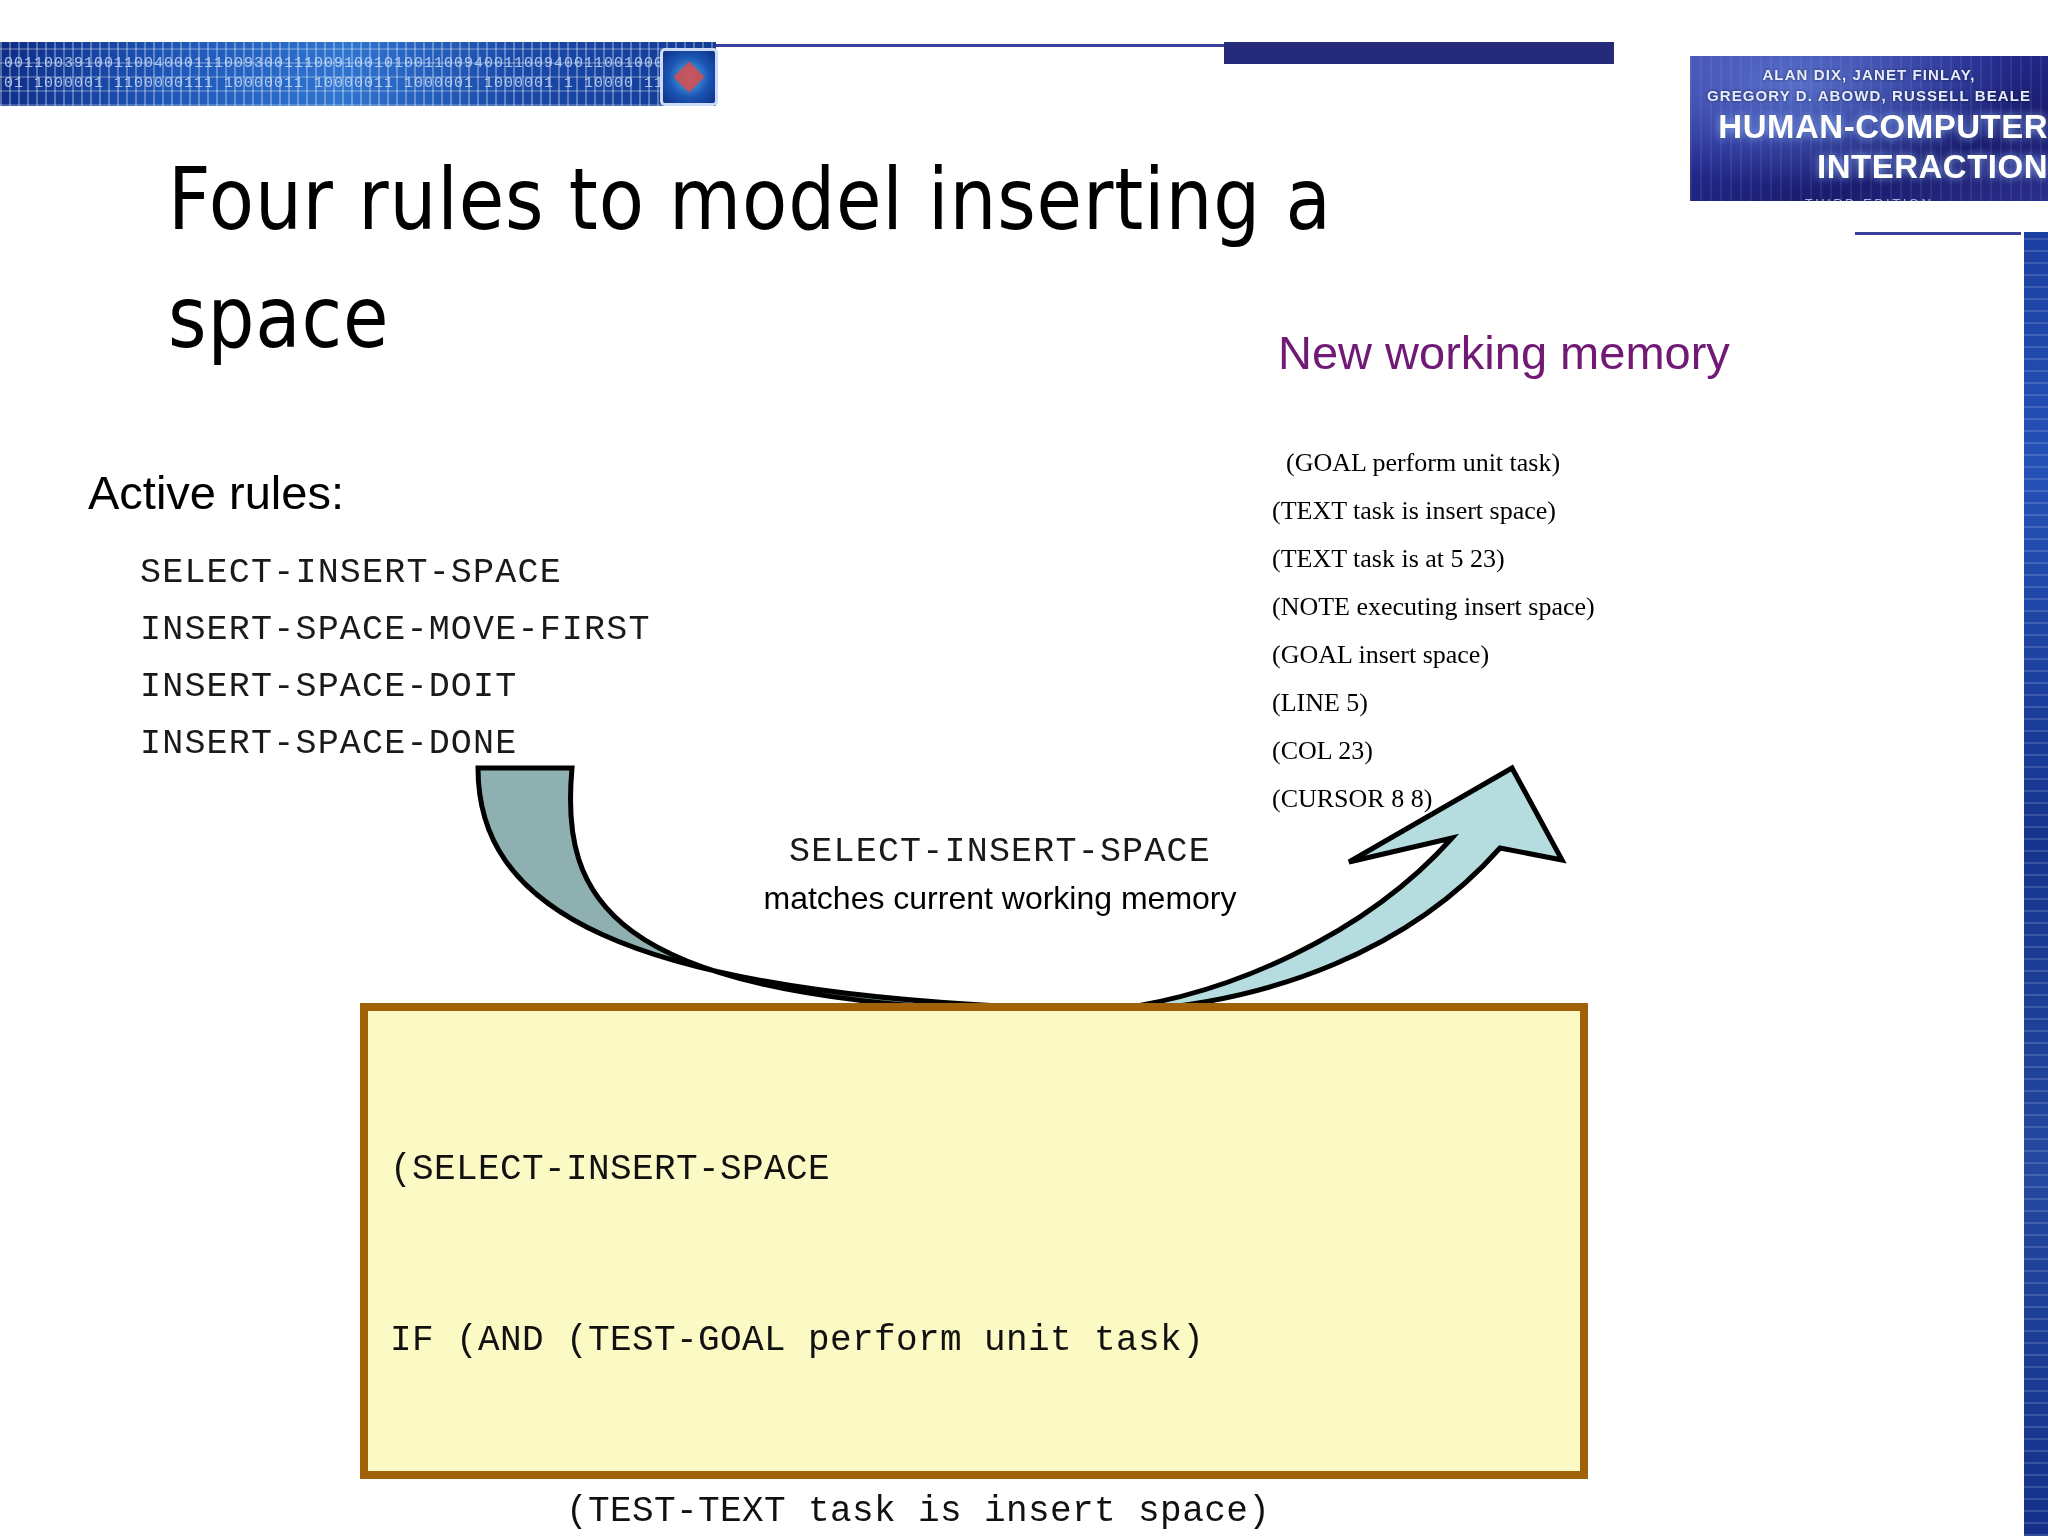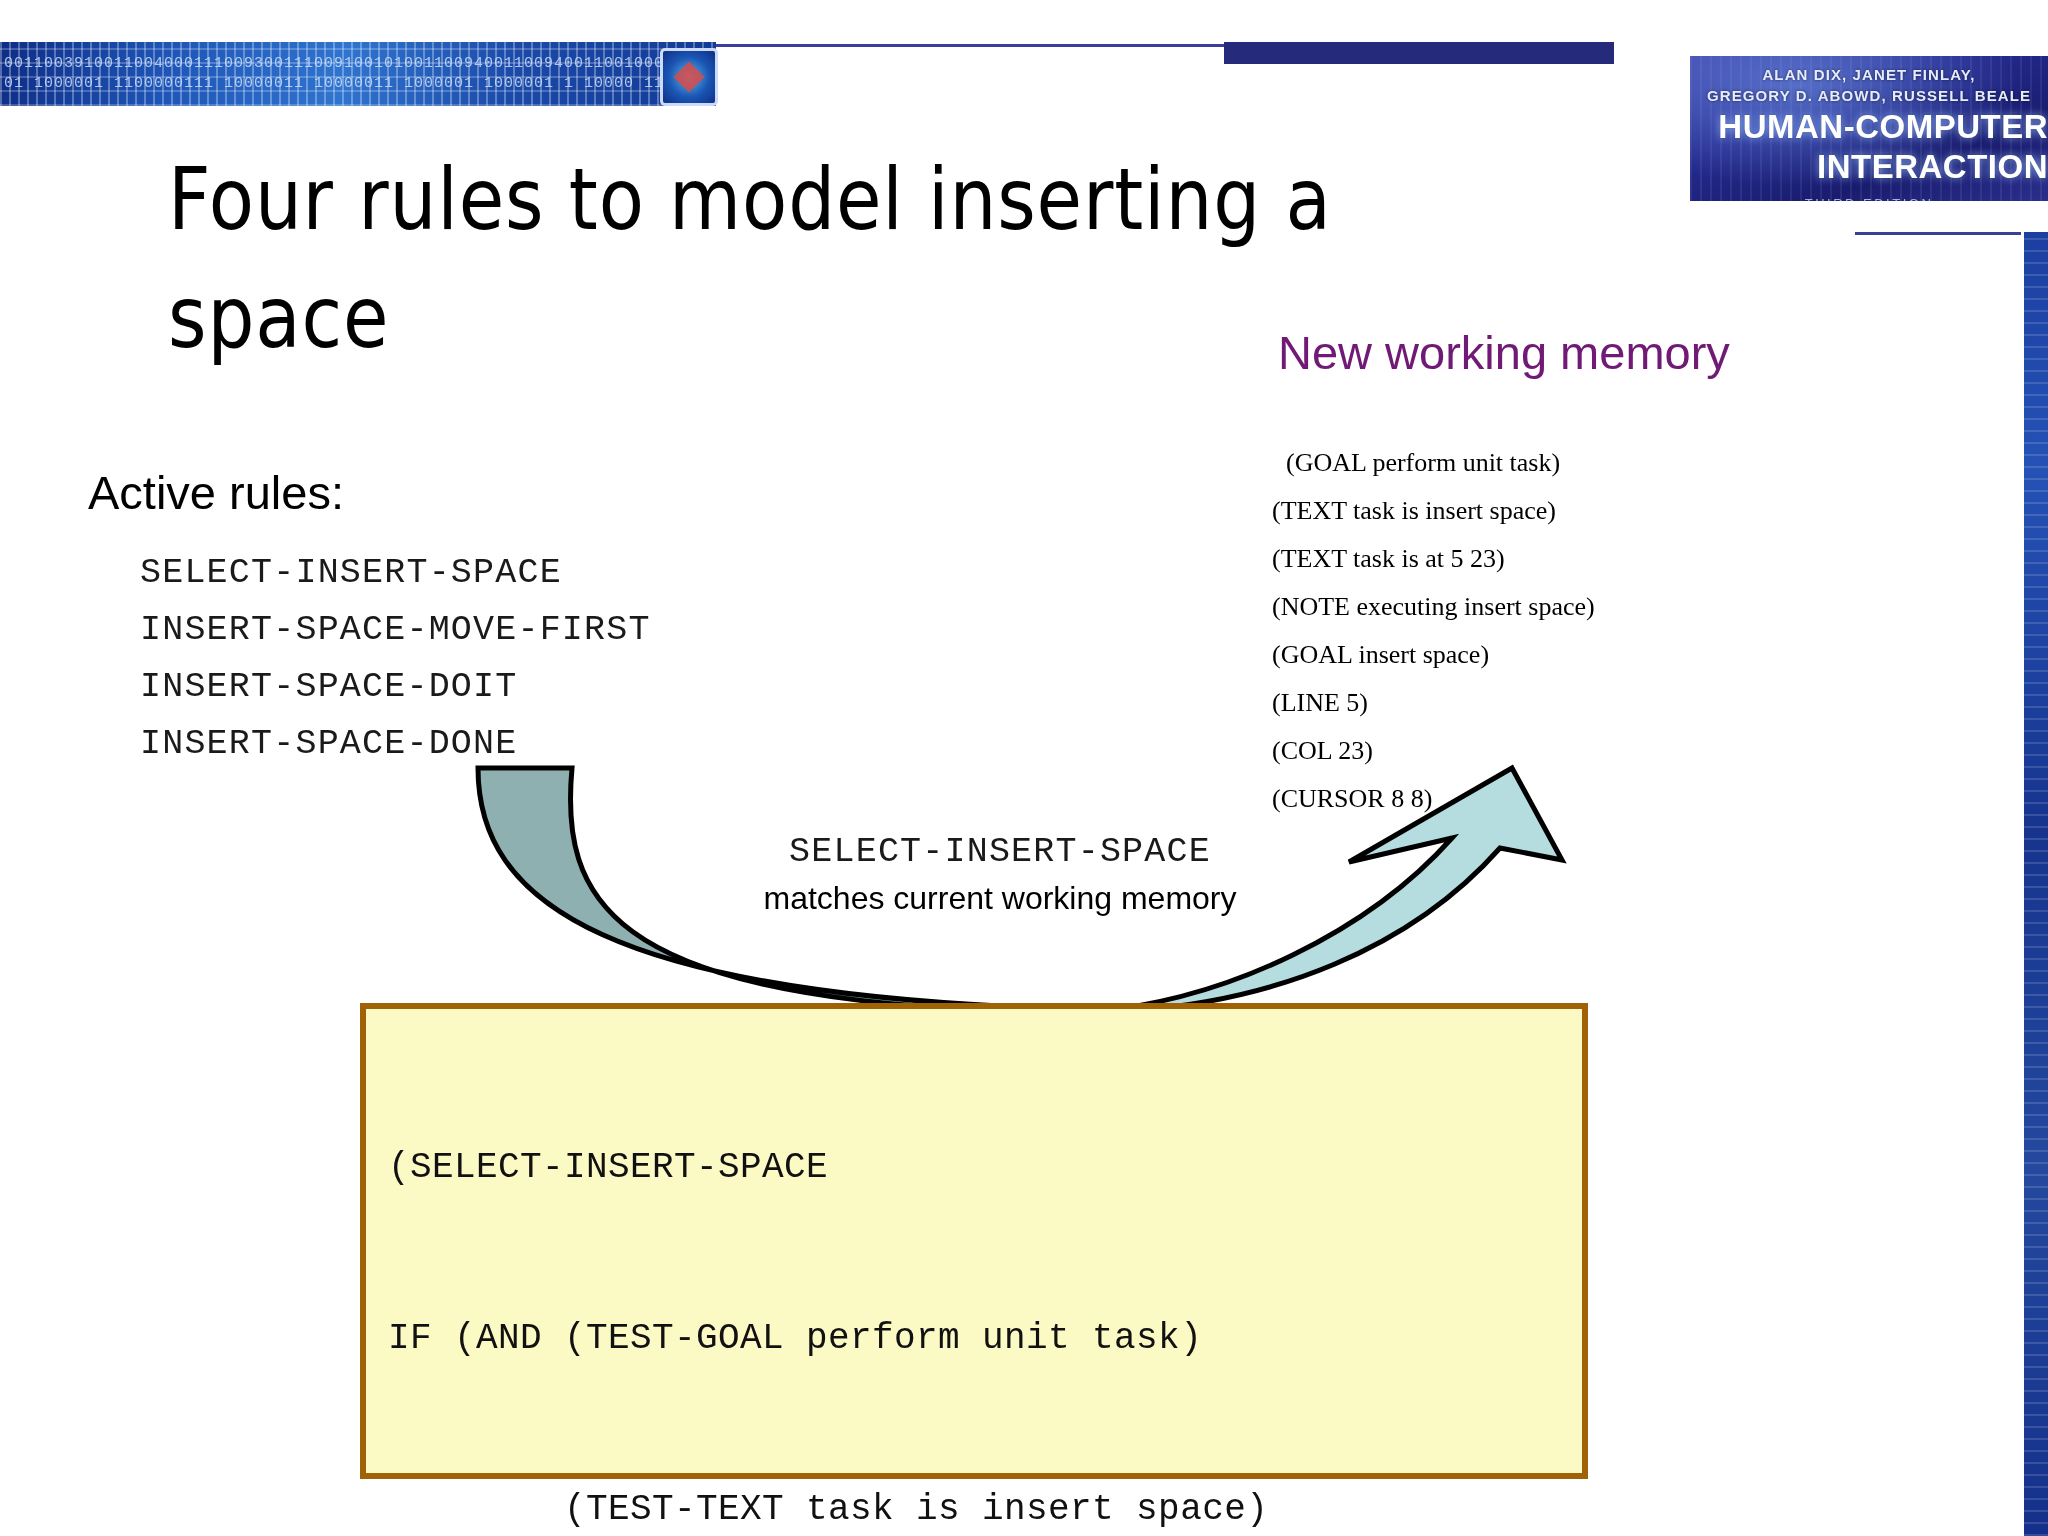--- a/index.html
+++ b/index.html
@@ -217,21 +217,21 @@
     font-size: 32px;
     color: #000;
   }
 
   
   .code-box {
     position: absolute;
     left: 360px; top: 1003px;
     width: 1228px; height: 476px;
     background: #fbf9c4;
-    border: 6px solid #a16207;
+    border: 8px solid #a16207;
     box-sizing: border-box;
   }
   .code-lines {
     position: absolute;
     left: 22px; top: 16px;
     font-family: "Liberation Mono", monospace;
     font-size: 36px;
     line-height: 57px;
     color: #111;
     white-space: pre;

